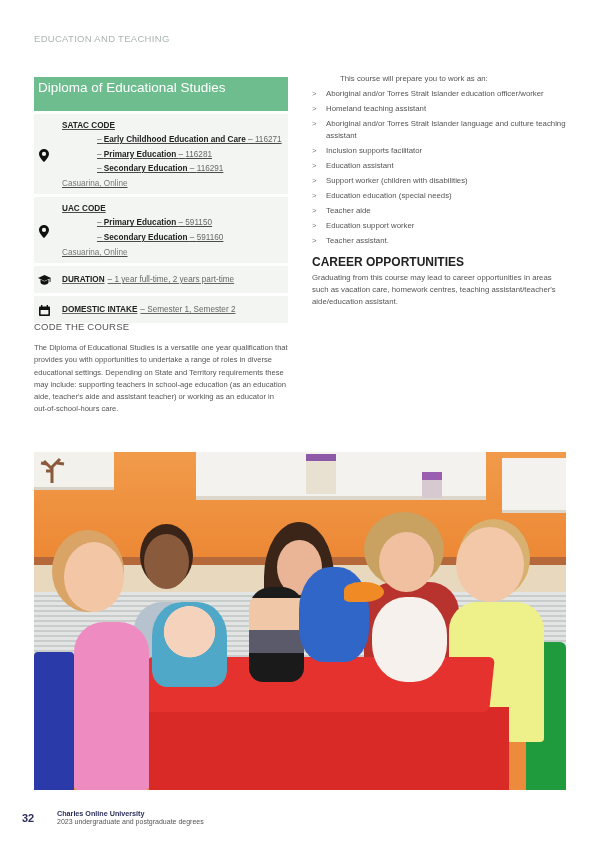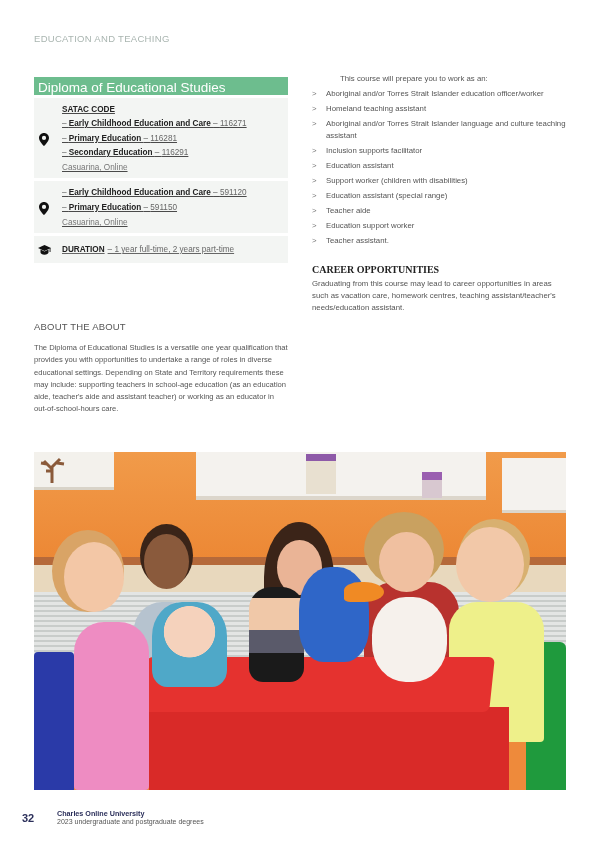--- a/index.html
+++ b/index.html
@@ -3,43 +3,43 @@
   <meta charset="utf-8">
   <style>
     * { box-sizing: border-box; margin: 0; padding: 0; }
     html, body { width: 600px; height: 848px; background: #ffffff; overflow: hidden; }
     body { position: relative; font-family: "Liberation Sans", "DejaVu Sans", sans-serif; color: #4a4a4a; }
 
     .section-label { position: absolute; left: 34px; top: 33px; font-size: 9.5px; letter-spacing: 0.3px; color: #a9b5b0; }
 
     
     .card { position: absolute; left: 34px; top: 77px; width: 254px; }
-    .card-title { background: #6dbd8e; color: #ffffff; font-size: 13.5px; height: 18px; line-height: 22px; padding-left: 4px; }
+    .card-title { background: #6dbd8e; color: #ffffff; font-size: 13.5px; height: 34px; line-height: 22px; padding-left: 4px; }
     .card-block { background: #f3f5f3; margin-top: 3px; position: relative; padding-left: 28px; text-decoration: underline; }
     .card-block .icon { position: absolute; left: 3px; width: 14px; height: 14px; display: flex; align-items: center; justify-content: center; }
     .code-block { padding-top: 5px; padding-bottom: 3px; }
     .code-block .icon { top: 50%; margin-top: -6px; }
     .code-title { font-size: 8.2px; font-weight: bold; color: #222; line-height: 14px; }
-    .code-line { font-size: 8.2px; line-height: 14.6px; color: #666; }
+    .code-line { font-size: 8.2px; line-height: 14.6px; color: #666; margin-left: 35px; }
     .code-line b { color: #222; }
     .code-loc { font-size: 8.2px; line-height: 14.6px; color: #777; }
     .row-block { height: 27px; display: flex; align-items: center; font-size: 8.2px; color: #666; }
     .row-block b { color: #222; margin-right: 3px; }
     .row-block .icon { top: 7px; }
 
     .about-head { position: absolute; left: 34px; top: 321px; font-size: 9.5px; color: #555; letter-spacing: 0.2px; }
     .about-body { position: absolute; left: 34px; top: 342px; width: 255px; font-size: 7.6px; line-height: 12.3px; color: #555; }
 
     
     .right { position: absolute; left: 312px; top: 73px; width: 258px; }
     .intro { font-size: 7.8px; color: #555; line-height: 12px; margin-left: 28px; }
     .career-list { list-style: none; margin-top: 3px; }
     .career-list li { position: relative; padding-left: 14px; font-size: 7.8px; line-height: 11.4px; color: #555; margin-bottom: 3.7px; }
     .career-list li .bullet { position: absolute; left: 0; top: 0; color: #777; }
-    .career-head { font-size: 10px; font-weight: bold; color: #222; margin-top: 17px; font-family: Liberation Serif, serif; }
+    .career-head { font-size: 12px; font-weight: bold; color: #222; margin-top: 8px; }
     .career-body { font-size: 7.8px; line-height: 12px; color: #555; margin-top: 3px; }
 
     
     .photo { position: absolute; left: 34px; top: 452px; width: 532px; height: 338px; overflow: hidden; background: #ee8a3b; }
     .ph { position: absolute; }
     .wall { left: 0; top: 0; width: 100%; height: 112px; background: linear-gradient(180deg, #f19b4a 0%, #ec8734 100%); }
     .rail { left: 0; top: 105px; width: 100%; height: 8px; background: #b5693a; }
     .lower-wall { left: 0; top: 113px; width: 100%; height: 30px; background: #e8d8bd; }
     .louvre { left: 0; top: 140px; width: 100%; height: 100px; background: repeating-linear-gradient(180deg, #e3e5e4 0px, #e3e5e4 3px, #c8ccca 3px, #c8ccca 5px); }
     .shelf1 { left: 0; top: 0; width: 80px; height: 38px; background: #f3f1ec; border-bottom: 3px solid #d8d3c8; }
@@ -94,58 +94,71 @@
     <div class="code-line">– <b>Secondary Education </b>– <span>116291</span></div>
     <div class="code-loc">Casuarina, Online</div>
   </div>
 
   <div class="card-block code-block">
     <span class="icon">
       <svg width="10" height="13" viewBox="0 0 10 13">
           <path d="M5 0C2.2 0 0 2.2 0 4.9 0 8.2 5 13 5 13s5-4.8 5-8.1C10 2.2 7.8 0 5 0zm0 7a2.1 2.1 0 1 1 0-4.2A2.1 2.1 0 0 1 5 7z" fill="#111"></path>
         </svg>
     </span>
-    <div class="code-line">– <b>Early Childhood Education and Care </b>– <span>591120</span></div>
+    <div class="code-title">UAC CODE</div>
     <div class="code-line">– <b>Primary Education </b>– <span>591150</span></div>
+    <div class="code-line">– <b>Secondary Education </b>– <span>591160</span></div>
     <div class="code-loc">Casuarina, Online</div>
   </div>
 
   <div class="card-block row-block">
     <span class="icon">
       <svg width="13" height="10" viewBox="0 0 13 10">
           <path d="M6.5 0L0 3l6.5 3L13 3z" fill="#111"></path>
           <path d="M2.5 4.6v3c0 1.2 1.8 2.2 4 2.2s4-1 4-2.2v-3l-4 1.9z" fill="#111"></path>
           <rect x="11.6" y="3" width="0.9" height="4" fill="#111"></rect>
         </svg>
     </span>
     <b>DURATION</b>
     <span>– 1 year full-time, 2 years part-time</span>
   </div>
 
+  <div class="card-block row-block">
+    <span class="icon">
+      <svg width="11" height="11" viewBox="0 0 11 11">
+          <rect x="0" y="1.5" width="11" height="9.5" rx="1" fill="#111"></rect>
+          <rect x="2" y="0" width="1.4" height="3" fill="#111"></rect>
+          <rect x="7.6" y="0" width="1.4" height="3" fill="#111"></rect>
+          <rect x="1.6" y="5" width="7.8" height="4.4" fill="#f3f5f3"></rect>
+        </svg>
+    </span>
+    <b>DOMESTIC INTAKE</b>
+    <span>– Semester 1, Semester 2</span>
+  </div>
 </div>
 
-<div class="about-head">ABOUT THE ABOUT</div>
+<div class="about-head">CODE THE COURSE</div>
 <p class="about-body">The Diploma of Educational Studies is a versatile one year qualification that provides you with opportunities to undertake a range of roles in diverse educational settings. Depending on State and Territory requirements these may include: supporting teachers in school-age education (as an education aide, teacher's aide and assistant teacher) or working as an educator in out-of-school-hours care.</p>
 
 <div class="right">
   <p class="intro">This course will prepare you to work as an:</p>
   <ul class="career-list">
     <li><span class="bullet">&gt;</span><span>Aboriginal and/or Torres Strait Islander education officer/worker</span></li>
     <li><span class="bullet">&gt;</span><span>Homeland teaching assistant</span></li>
     <li><span class="bullet">&gt;</span><span>Aboriginal and/or Torres Strait Islander language and culture teaching assistant</span></li>
     <li><span class="bullet">&gt;</span><span>Inclusion supports facilitator</span></li>
     <li><span class="bullet">&gt;</span><span>Education assistant</span></li>
     <li><span class="bullet">&gt;</span><span>Support worker (children with disabilities)</span></li>
-    <li><span class="bullet">&gt;</span><span>Education assistant (special range)</span></li>
+    <li><span class="bullet">&gt;</span><span>Education education (special needs)</span></li>
     <li><span class="bullet">&gt;</span><span>Teacher aide</span></li>
     <li><span class="bullet">&gt;</span><span>Education support worker</span></li>
     <li><span class="bullet">&gt;</span><span>Teacher assistant.</span></li>
   </ul>
   <div class="career-head">CAREER OPPORTUNITIES</div>
-  <p class="career-body">Graduating from this course may lead to career opportunities in areas such as vacation care, homework centres, teaching assistant/teacher's needs/education assistant.</p>
+  <p class="career-body">Graduating from this course may lead to career opportunities in areas such as vacation care, homework centres, teaching assistant/teacher's aide/education assistant.</p>
 </div>
 
 <div class="photo" title="Two educators and three children playing with hand puppets at a red table in a classroom with an orange wall">
   <div class="ph wall"></div>
   <div class="ph rail"></div>
   <div class="ph lower-wall"></div>
   <div class="ph louvre"></div>
   <div class="ph shelf1"></div>
   <svg class="ph tree" viewBox="0 0 30 28">
       <path d="M14 28V12M14 14L6 6M14 12l8-8M9 9L3 8M19 8l7 1M14 16l-6 0" stroke="#8a5a3a" stroke-width="3" fill="none"></path>

